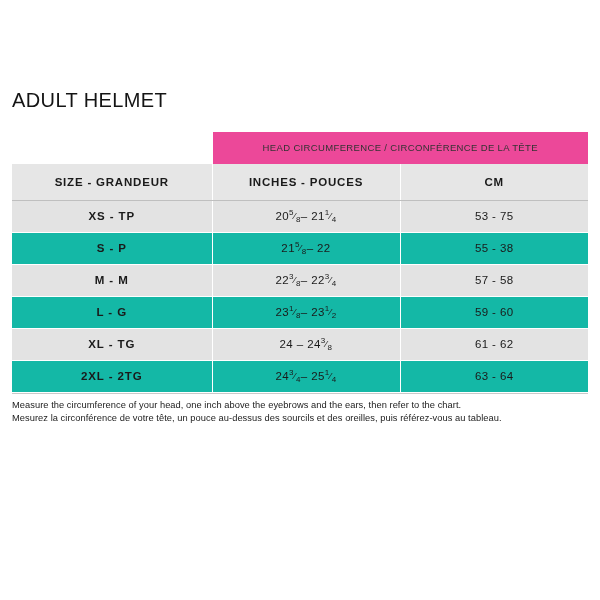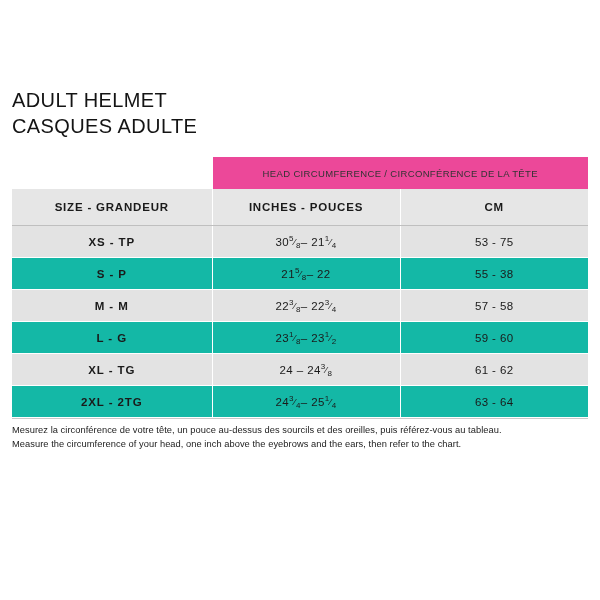--- a/index.html
+++ b/index.html
@@ -113,21 +113,20 @@
     letter-spacing: 0.05px;
   }
 </style>
 </head>
 <body>
 
 <div class="page">
 
   <div class="titles">
     <div class="title-line">ADULT HELMET</div>
-    <div class="title-line">CASQUES ADULTE</div>
   </div>
 
   <table class="size-chart">
     <colgroup>
       <col class="c-size">
       <col class="c-in">
       <col class="c-cm">
     </colgroup>
     <thead>
       <tr class="row-group-head">
@@ -136,21 +135,21 @@
       </tr>
       <tr class="row-head">
         <td>SIZE - GRANDEUR</td>
         <td>INCHES - POUCES</td>
         <td>CM</td>
       </tr>
     </thead>
     <tbody>
       <tr class="data-row odd">
         <td>XS - TP</td>
-        <td><span>30</span><span class="frac"><sup style="font-size:0.85em">5</sup>⁄<sub style="font-size:0.85em">8</sub></span><span>–</span>&nbsp;<span>21</span><span class="frac"><sup style="font-size:0.85em">1</sup>⁄<sub style="font-size:0.85em">4</sub></span></td>
+        <td><span>20</span><span class="frac"><sup style="font-size:0.85em">5</sup>⁄<sub style="font-size:0.85em">8</sub></span><span>–</span>&nbsp;<span>21</span><span class="frac"><sup style="font-size:0.85em">1</sup>⁄<sub style="font-size:0.85em">4</sub></span></td>
         <td>53 - 75</td>
       </tr>
       <tr class="data-row even">
         <td>S - P</td>
         <td><span>21</span><span class="frac"><sup style="font-size:0.85em">5</sup>⁄<sub style="font-size:0.85em">8</sub></span><span>–</span>&nbsp;<span>22</span><span class="frac"></span></td>
         <td>55 - 38</td>
       </tr>
       <tr class="data-row odd">
         <td>M - M</td>
         <td><span>22</span><span class="frac"><sup style="font-size:0.85em">3</sup>⁄<sub style="font-size:0.85em">8</sub></span><span>–</span>&nbsp;<span>22</span><span class="frac"><sup style="font-size:0.85em">3</sup>⁄<sub style="font-size:0.85em">4</sub></span></td>
@@ -168,17 +167,17 @@
       </tr>
       <tr class="data-row even">
         <td>2XL - 2TG</td>
         <td><span>24</span><span class="frac"><sup style="font-size:0.85em">3</sup>⁄<sub style="font-size:0.85em">4</sub></span><span>–</span>&nbsp;<span>25</span><span class="frac"><sup style="font-size:0.85em">1</sup>⁄<sub style="font-size:0.85em">4</sub></span></td>
         <td>63 - 64</td>
       </tr>
     </tbody>
   </table>
 
   <div class="footnotes">
+    <div class="footnote">Measure the circumference of your head, one inch above the eyebrows and the ears, then refer to the chart.</div>
     <div class="footnote">Mesurez la circonférence de votre tête, un pouce au-dessus des sourcils et des oreilles, puis référez-vous au tableau.</div>
-    <div class="footnote">Measure the circumference of your head, one inch above the eyebrows and the ears, then refer to the chart.</div>
   </div>
 
 </div>
 
 </body></html>

